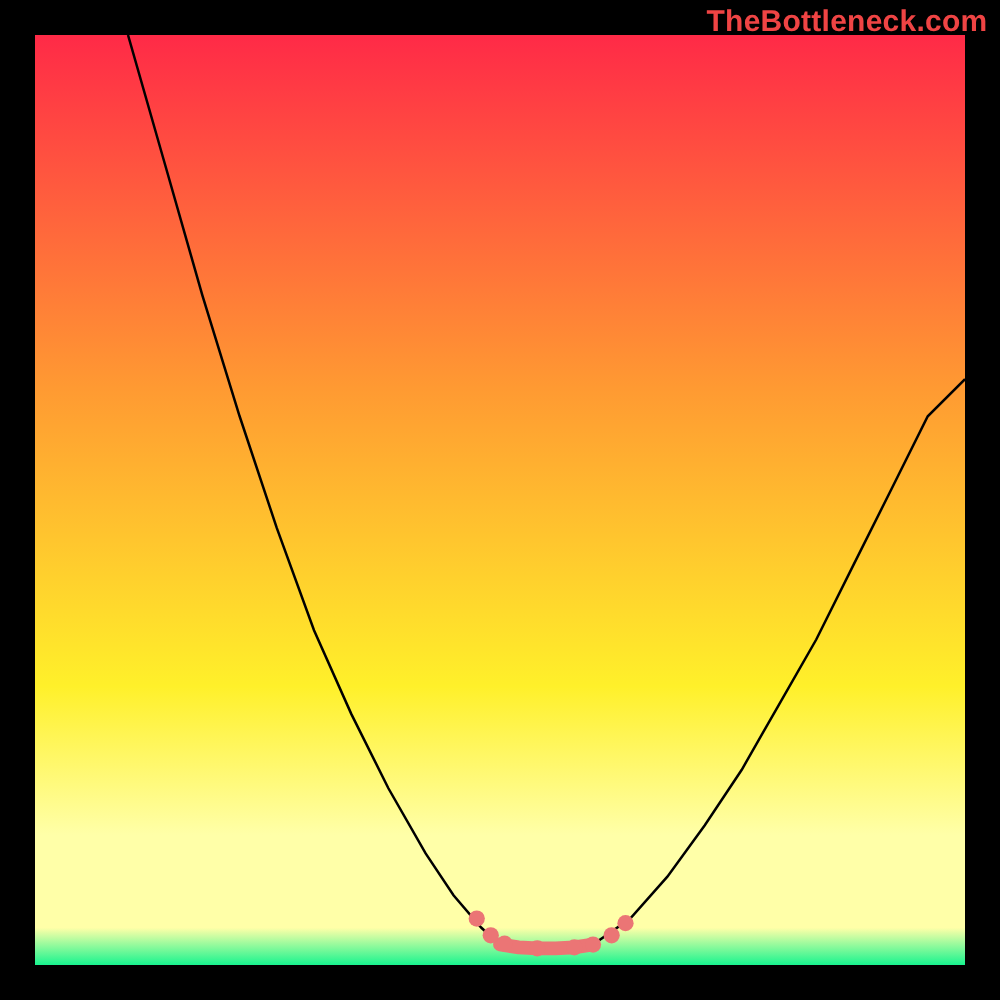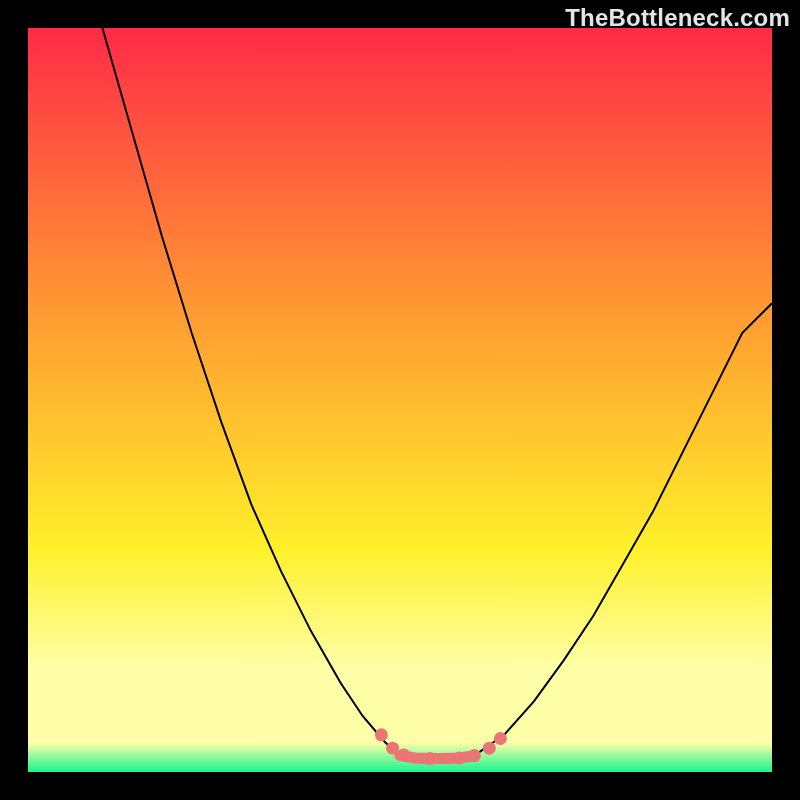--- a/index.html
+++ b/index.html
@@ -1,18 +1,18 @@
 <!DOCTYPE html>
 <html><head>
 <meta charset="utf-8">
 <style>
 html,body{margin:0;padding:0;width:800px;height:800px;overflow:hidden;background:#000;}
 #frame{position:absolute;left:0;top:0;width:800px;height:800px;background:#000;}
 #plot{position:absolute;left:28px;top:28px;width:744px;height:744px;}
-#watermark{position:absolute;top:4px;right:10px;font-family:Arial,Helvetica,sans-serif;font-size:24px;font-weight:bold;color:#e5e5e5;letter-spacing:.2px;margin-left:47px;}
+#watermark{position:absolute;top:4px;right:10px;font-family:Arial,Helvetica,sans-serif;font-size:24px;font-weight:bold;color:#ef4444;letter-spacing:.2px;margin-left:47px;}
 svg{display:block}
 </style>
 </head>
 <body>
 
 <div id="frame">
   <div id="watermark">TheBottleneck.com</div>
   <div id="plot">
     <svg id="svg" width="744" height="744" viewBox="0 0 744 744">
       <defs>

